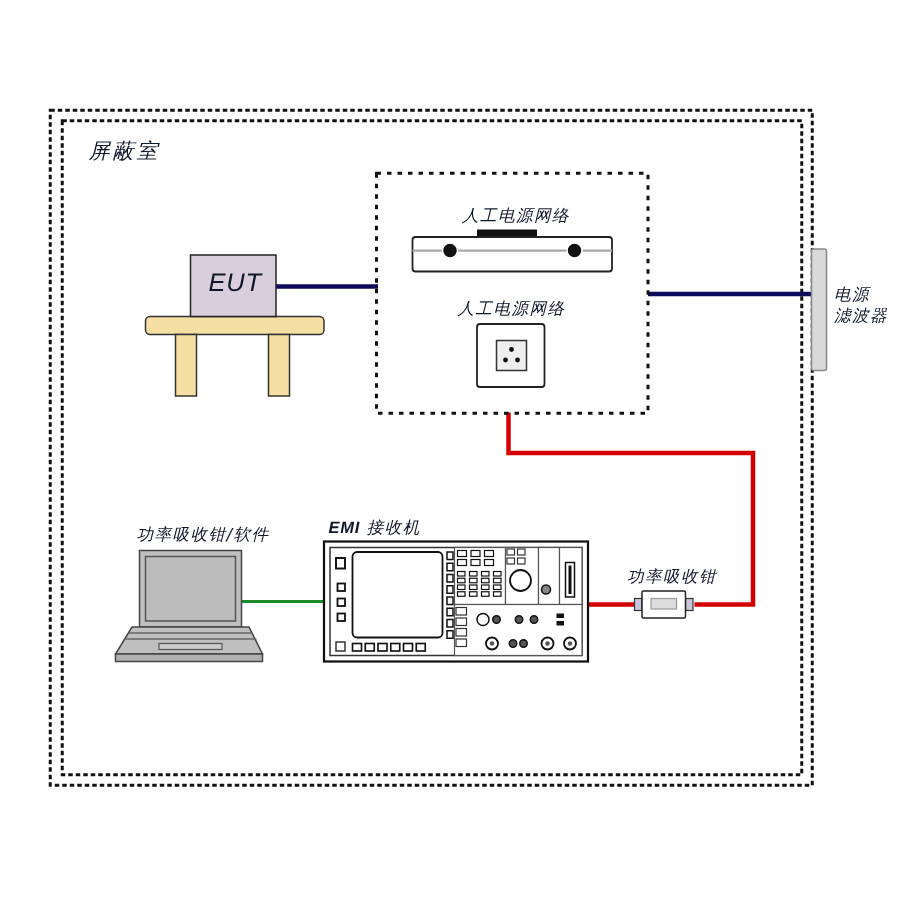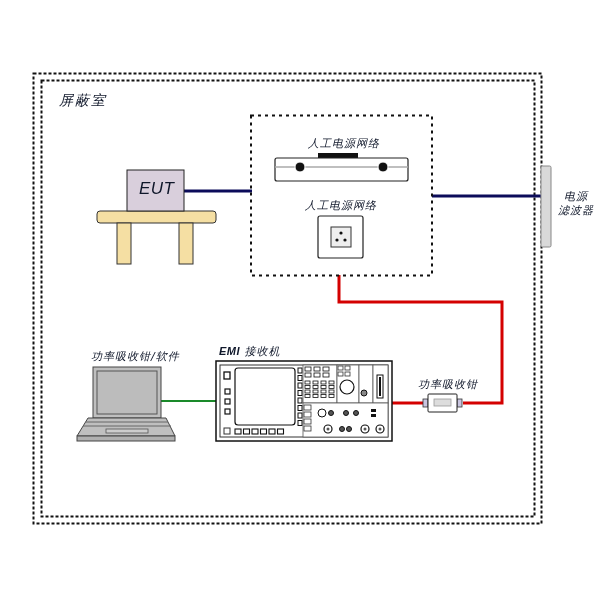--- a/index.html
+++ b/index.html
@@ -2,21 +2,21 @@
 <html><head>
 <meta charset="utf-8">
 <style>
   html, body { margin: 0; padding: 0; background: #ffffff; }
   body { width: 600px; height: 606px; position: relative; overflow: hidden;
          font-family: "DejaVu Sans", "Liberation Sans", sans-serif; }
   svg { position: absolute; left: 0; top: 0; }
   .lbl { position: absolute; font-size: 11px; color: #0f172a; white-space: nowrap; letter-spacing: 1px; font-style: italic; }
   .lbl-room { font-size: 14px; letter-spacing: 2px; }
   .lbl-bold { font-weight: bold; font-family: "Liberation Sans", sans-serif; letter-spacing: 0.5px; }
-  .lbl-filter { line-height: 14px; white-space: normal; width: 40px; text-align: center; }
+  .lbl-filter { line-height: 14px; white-space: normal; width: 40px; }
 </style>
 </head>
 <body>
 
 <svg width="600" height="606" viewBox="0 0 600 606">
 
   <rect x="33.5" y="73.5" width="508" height="450" fill="none" stroke="#111" stroke-width="2" stroke-dasharray="3,2"></rect>
   <rect x="41.5" y="80.5" width="493" height="436" fill="none" stroke="#111" stroke-width="2" stroke-dasharray="3,2"></rect>
 
   <line id="cable-power-1" x1="184" y1="191" x2="252" y2="191" stroke-width="3" stroke="#0b0b5a"></line>

